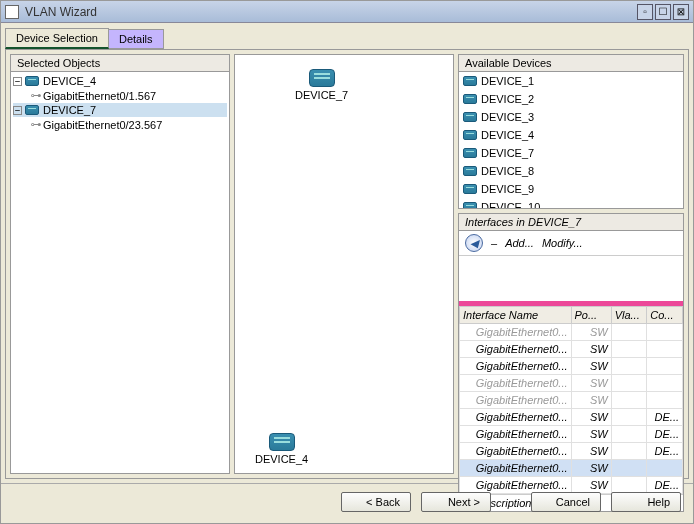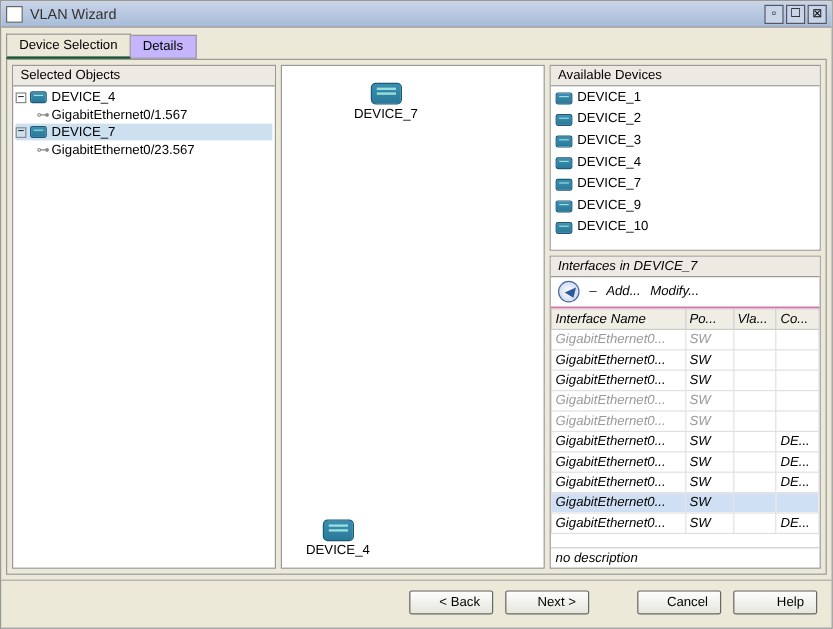--- a/index.html
+++ b/index.html
@@ -126,21 +126,21 @@
 .tree-label { font-size: 11px; }
 .tree-selected { background: #cce0f0; }
 
 .device-list {
   flex: 1;
   overflow-y: scroll;
   background: #fff;
 }
 .device-list-item {
   display: flex;
-  align-items: flex-end;
+  align-items: center;
   padding: 3px 4px;
   cursor: pointer;
   min-height: 18px;
 }
 .available-layout { display: flex; flex: 1; overflow: hidden; }
 .available-main { flex: 1; display: flex; flex-direction: column; overflow: hidden; }
 
 .toolbar {
   padding: 3px 6px;
   display: flex;
@@ -153,39 +153,40 @@
   width: 18px; height: 18px;
   border-radius: 50%;
   border: 1px solid #4a6aa0;
   background: radial-gradient(#fff, #c0d0f0);
   display: flex; align-items: center; justify-content: center;
   color: #2a5a9a;
   font-size: 11px;
   cursor: pointer;
 }
 .toolbar-link { cursor: pointer; }
-.tbl-wrap { flex: 1; overflow-y: scroll; border-top: 1px solid #ec4899; }
+.tbl-wrap { flex: 1; overflow-y: scroll; border-top: 5px solid #ec4899; margin-top: 45px; }
 .iface-table { width: 100%; border-collapse: collapse; table-layout: fixed; }
 .iface-table th {
   background: #f0ede4;
   border: 1px solid #ccc;
   font-weight: normal;
   text-align: left;
   padding: 2px 3px;
   font-size: 11px;
   white-space: nowrap;
   overflow: hidden;
 }
 .iface-table td {
   border: 1px solid #e0e0e0;
   padding: 2px 3px;
   font-size: 11px;
   white-space: nowrap;
   overflow: hidden;
   text-overflow: ellipsis;
+  text-align: right;
 }
 .iface-table tr.disabled td { color: #999; }
 .iface-table tr.selected td { background: #d0e0f4; }
 .desc-bar {
   border-top: 1px solid #ccc;
   padding: 2px 4px;
   font-size: 11px;
 }
 
 .canvas-node {
@@ -302,20 +303,24 @@
                   <span class="switch-icon"></span>
                   <span>DEVICE_3</span>
                 </div>
                 <div class="device-list-item">
                   <span class="switch-icon"></span>
                   <span>DEVICE_4</span>
                 </div>
                 <div class="device-list-item">
                   <span class="switch-icon"></span>
                   <span>DEVICE_7</span>
+                </div>
+                <div class="device-list-item">
+                  <span class="switch-icon"></span>
+                  <span>DEVICE_8</span>
                 </div>
                 <div class="device-list-item">
                   <span class="switch-icon"></span>
                   <span>DEVICE_9</span>
                 </div>
                 <div class="device-list-item">
                   <span class="switch-icon"></span>
                   <span>DEVICE_10</span>
                 </div>
               </div>

